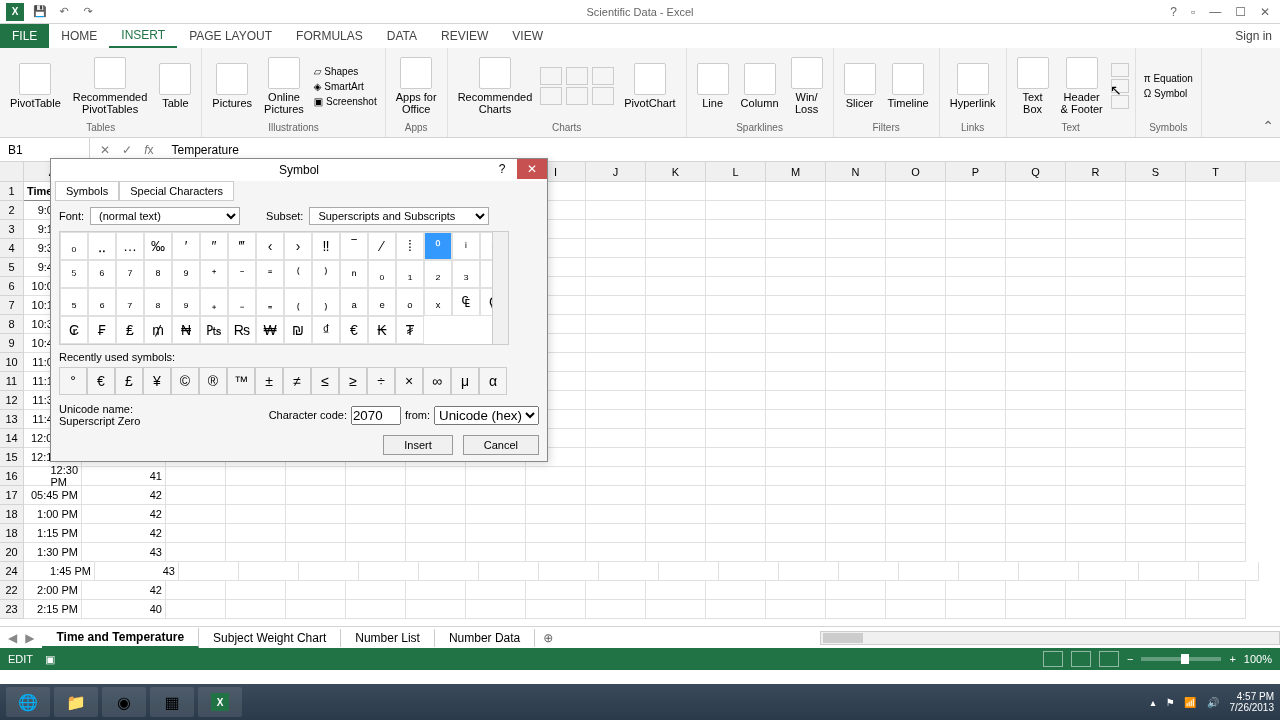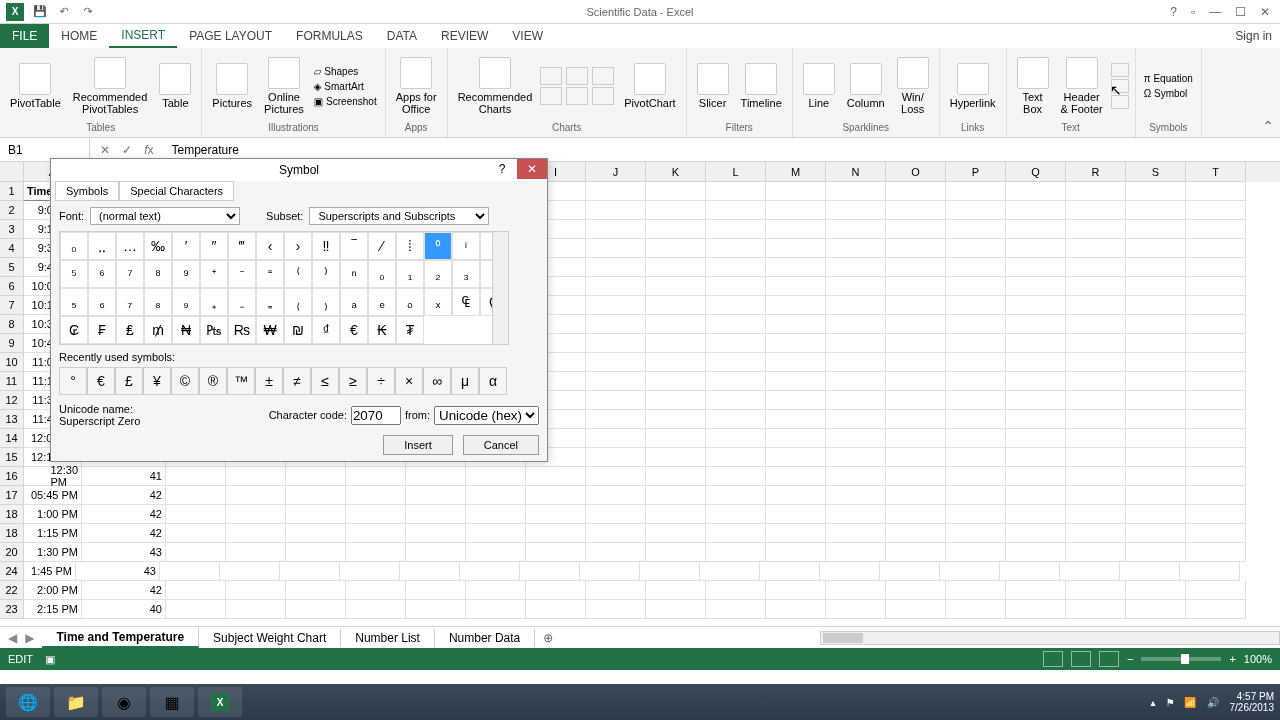--- a/index.html
+++ b/index.html
@@ -196,46 +196,46 @@
           <div class="ico"></div>
           <span>PivotChart</span>
         </div>
     </div>
     <div class="label">Charts</div>
   </div>
   <div class="ribbon-group">
     <div class="items">
       <div class="rbtn">
           <div class="ico"></div>
-          <span>Slicer</span>
-        </div>
-      <div class="rbtn">
-          <div class="ico"></div>
-          <span>Timeline</span>
-        </div>
-    </div>
-    <div class="label">Filters</div>
+          <span>Line</span>
+        </div>
+      <div class="rbtn">
+          <div class="ico"></div>
+          <span>Column</span>
+        </div>
+      <div class="rbtn">
+          <div class="ico"></div>
+          <span style="white-space:pre">Win/
+Loss</span>
+        </div>
+    </div>
+    <div class="label">Sparklines</div>
   </div>
   <div class="ribbon-group">
     <div class="items">
       <div class="rbtn">
           <div class="ico"></div>
-          <span>Line</span>
-        </div>
-      <div class="rbtn">
-          <div class="ico"></div>
-          <span>Column</span>
-        </div>
-      <div class="rbtn">
-          <div class="ico"></div>
-          <span style="white-space:pre">Win/
-Loss</span>
-        </div>
-    </div>
-    <div class="label">Sparklines</div>
+          <span>Slicer</span>
+        </div>
+      <div class="rbtn">
+          <div class="ico"></div>
+          <span>Timeline</span>
+        </div>
+    </div>
+    <div class="label">Filters</div>
   </div>
   <div class="ribbon-group">
     <div class="items">
         <div class="rbtn">
           <div class="ico"></div>
           <span>Hyperlink</span>
         </div>
       </div>
     <div class="label">Links</div>
   </div>
@@ -761,21 +761,21 @@
         <div class="cell" style="width: 60px;"></div>
         <div class="cell" style="width: 60px;"></div>
         <div class="cell" style="width: 60px;"></div>
         <div class="cell" style="width: 60px;"></div>
         <div class="cell" style="width: 60px;"></div>
         <div class="cell" style="width: 60px;"></div>
         <div class="cell" style="width: 60px;"></div>
       </div>
       <div class="row">
         <div class="row-header">24</div>
-        <div class="cell r" style="width: 52px;">1:45 PM</div>
+        <div class="cell r" style="width: 71px;">1:45 PM</div>
         <div class="cell r" style="width: 84px;">43</div>
         <div class="cell" style="width: 60px;"></div>
         <div class="cell" style="width: 60px;"></div>
         <div class="cell" style="width: 60px;"></div>
         <div class="cell" style="width: 60px;"></div>
         <div class="cell" style="width: 60px;"></div>
         <div class="cell" style="width: 60px;"></div>
         <div class="cell" style="width: 60px;"></div>
         <div class="cell" style="width: 60px;"></div>
         <div class="cell" style="width: 60px;"></div>

